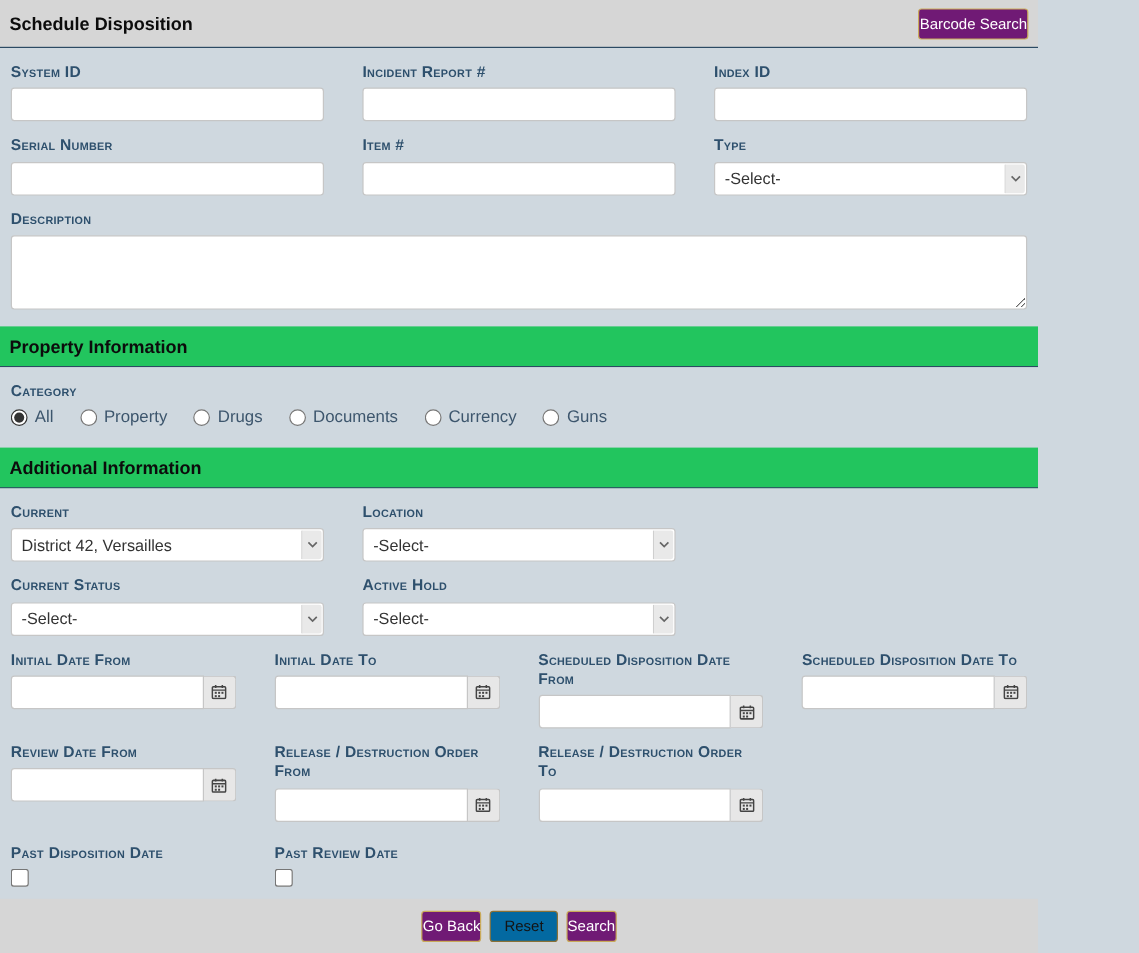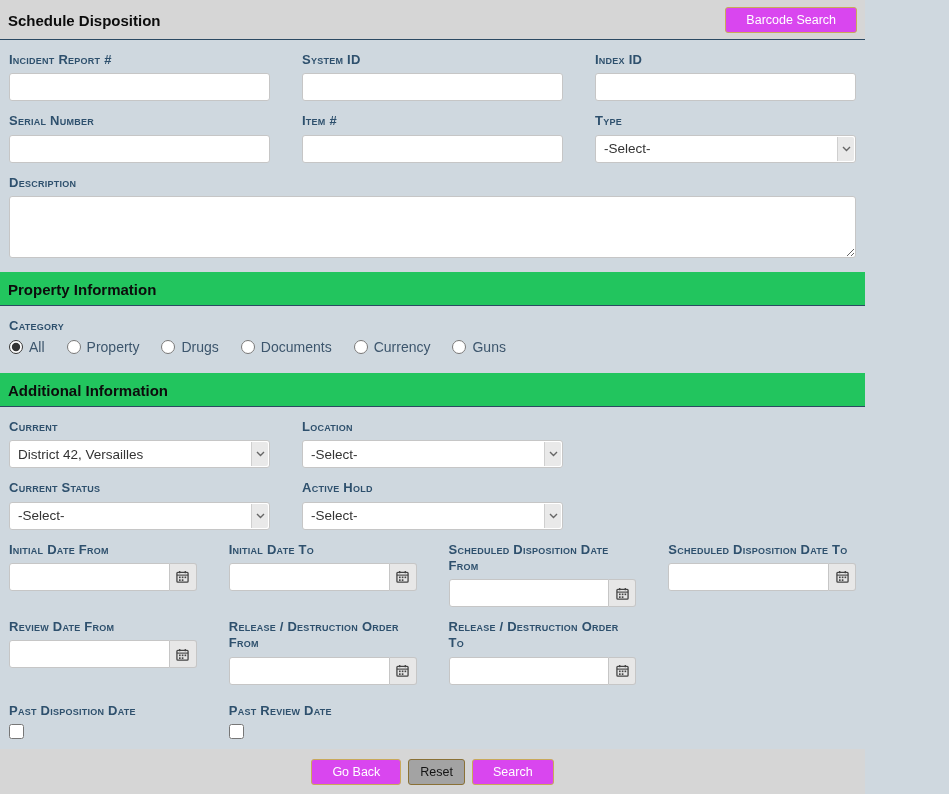--- a/index.html
+++ b/index.html
@@ -89,33 +89,33 @@
     width: 27px; height: 28px; flex: 0 0 27px;
     background: #e7e7e7;
     border: 1px solid #c6c6c6; border-left: none;
     border-radius: 0 3px 3px 0;
     display: flex; align-items: center; justify-content: center;
     cursor: pointer;
   }
 
   
   .radio-row { display: flex; align-items: center; gap: 22px; margin-top: 3px; }
-  .radio-opt { display: inline-flex; align-items: center; gap: 6px; font-size: 14px; color: #3d566d; cursor: pointer; }
+  .radio-opt { display: inline-flex; align-items: flex-end; gap: 6px; font-size: 14px; color: #3d566d; cursor: pointer; }
   input[type="radio"] { width: 14px; height: 14px; accent-color: #333; margin: 0; }
   input[type="checkbox"] { width: 15px; height: 15px; accent-color: #333; margin: 2px 0 0 0; display: block; }
 
   
   .btn-dark {
-    background: #d946ef; color: #fff;
+    background: #701a75; color: #fff;
     border: 1px solid #c9a959; border-radius: 3px;
-    padding: 5px 20px; font: 12.5px "Liberation Sans", sans-serif;
+    padding: 5px 0; font: 12.5px "Liberation Sans", sans-serif;
     cursor: pointer;
   }
   .btn-tan {
-    background: #a3a3a3; color: #141414;
+    background: #0369a1; color: #141414;
     border: 1px solid #8a7136; border-radius: 3px;
     padding: 3px 11px; font: 12.5px "Liberation Sans", sans-serif;
     cursor: pointer;
   }
 
   
   .footer-bar {
     margin-top: auto;
     background: #d6d6d6;
     padding: 10px 0 13px 0;
@@ -128,25 +128,25 @@
 <div class="page">
 
   <div class="top-bar">
     <div class="sec-title">Schedule Disposition</div>
     <button class="btn-dark">Barcode Search</button>
   </div>
 
   <div class="panel identity">
     <div class="grid3">
       <div>
+        <span class="lbl">System ID</span>
+        <input type="text" class="txt" style="">
+      </div>
+      <div>
         <span class="lbl">Incident Report #</span>
-        <input type="text" class="txt" style="">
-      </div>
-      <div>
-        <span class="lbl">System ID</span>
         <input type="text" class="txt" style="">
       </div>
       <div>
         <span class="lbl">Index ID</span>
         <input type="text" class="txt" style="">
       </div>
 
       <div>
         <span class="lbl">Serial Number</span>
         <input type="text" class="txt" style="">

